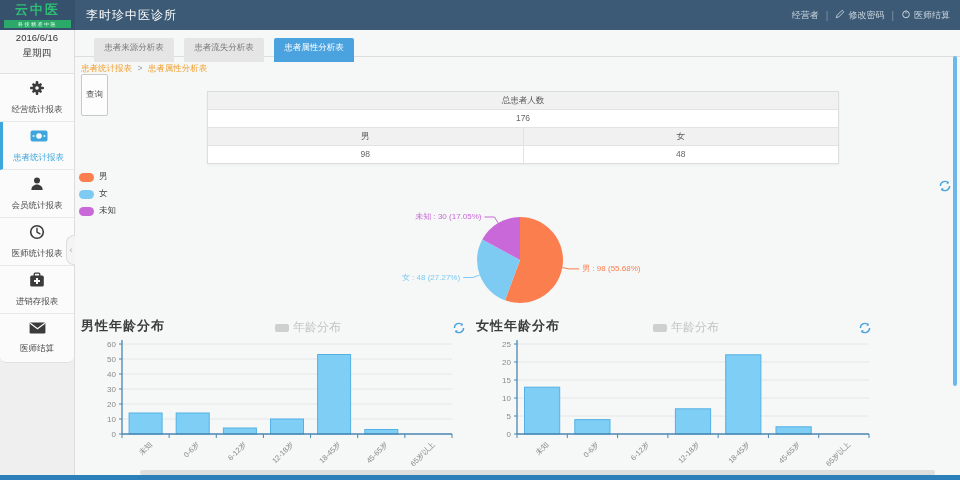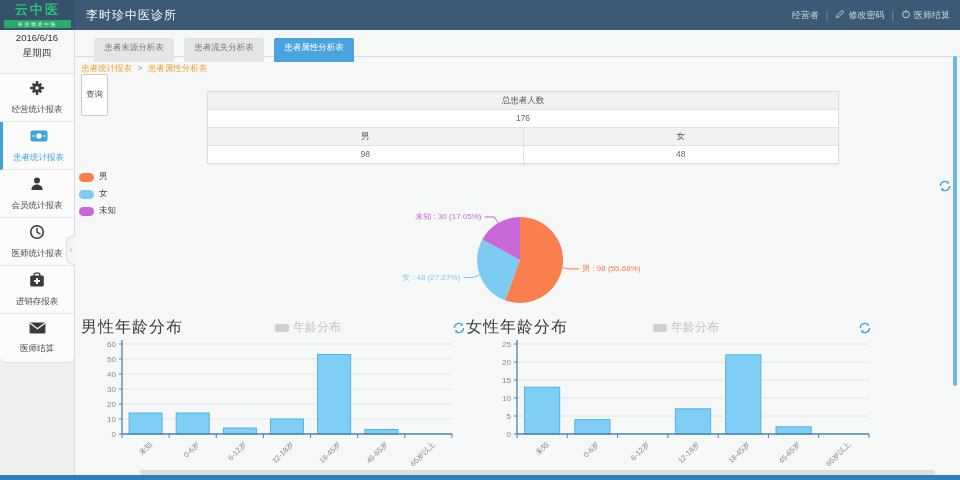--- a/index.html
+++ b/index.html
@@ -54,23 +54,23 @@
   .pl-item .marker { width:15px; height:9px; border-radius:5px; background:#ccc; }
   .pl-item .pl-lbl { font-size:8.5px; color:#444; }
 
   .pie-wrap { position:absolute; left:300px; top:166px; width:280px; height:118px; }
   .refresh-btn { position:absolute; cursor:pointer; width:12px; height:12px; }
   .refresh-pie { left:864px; top:148px; }
   .refresh-left-chart { left:378px; top:290px; }
   .refresh-right-chart { left:784px; top:290px; }
 
   
-  .chart-title { position:absolute; top:287px; font-size:16px; font-weight:normal; color:#3c3c3c; letter-spacing:1px; }
+  .chart-title { position:absolute; top:287px; font-size:13px; font-weight:bold; color:#3c3c3c; letter-spacing:1px; }
   .ct-left { left:6px; }
-  .ct-right { left:391px; }
+  .ct-right { left:401px; }
   .chart-legend { position:absolute; top:289px; display:flex; align-items:center; gap:4px; cursor:pointer; }
   .cl-left { left:200px; }
   .cl-right { left:578px; }
   .chart-legend .cl-marker { width:14px; height:8px; border-radius:2px; background:#cfcfcf; }
   .chart-legend .cl-lbl { font-size:12px; color:#c4c4c4; }
   .bar-svg { position:absolute; top:306px; }
   .bar-left { left:3px; }
   .bar-right { left:398px; }
 
   

